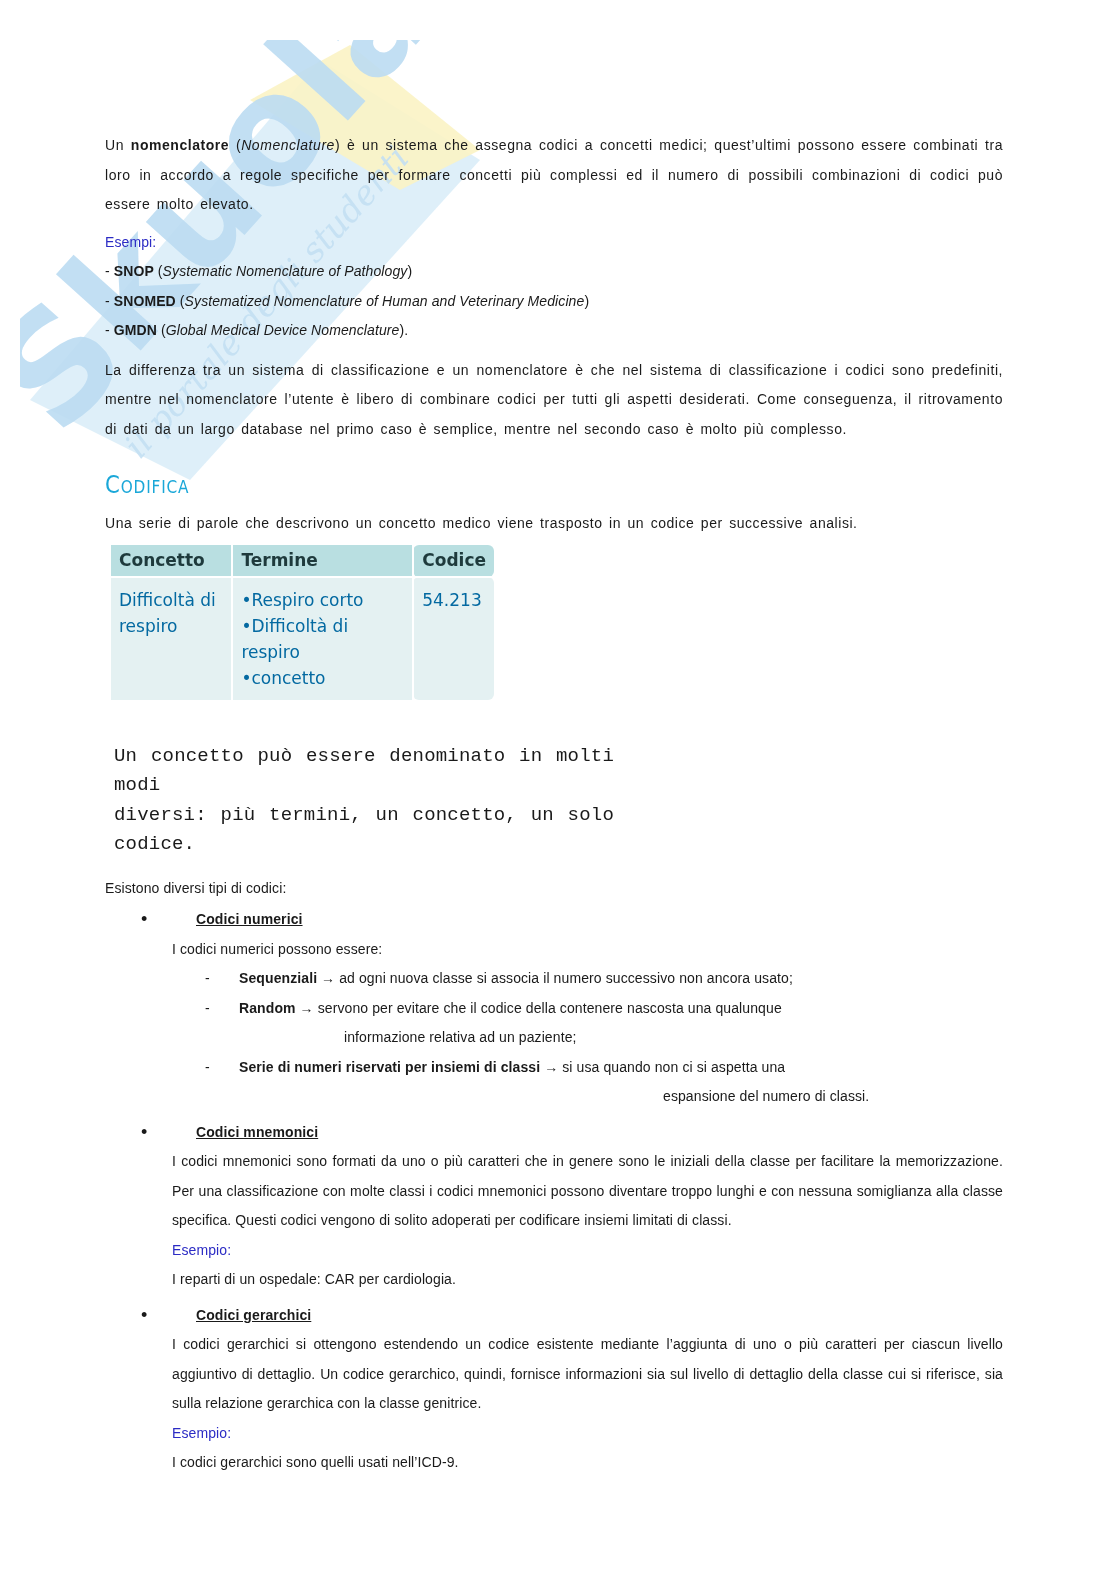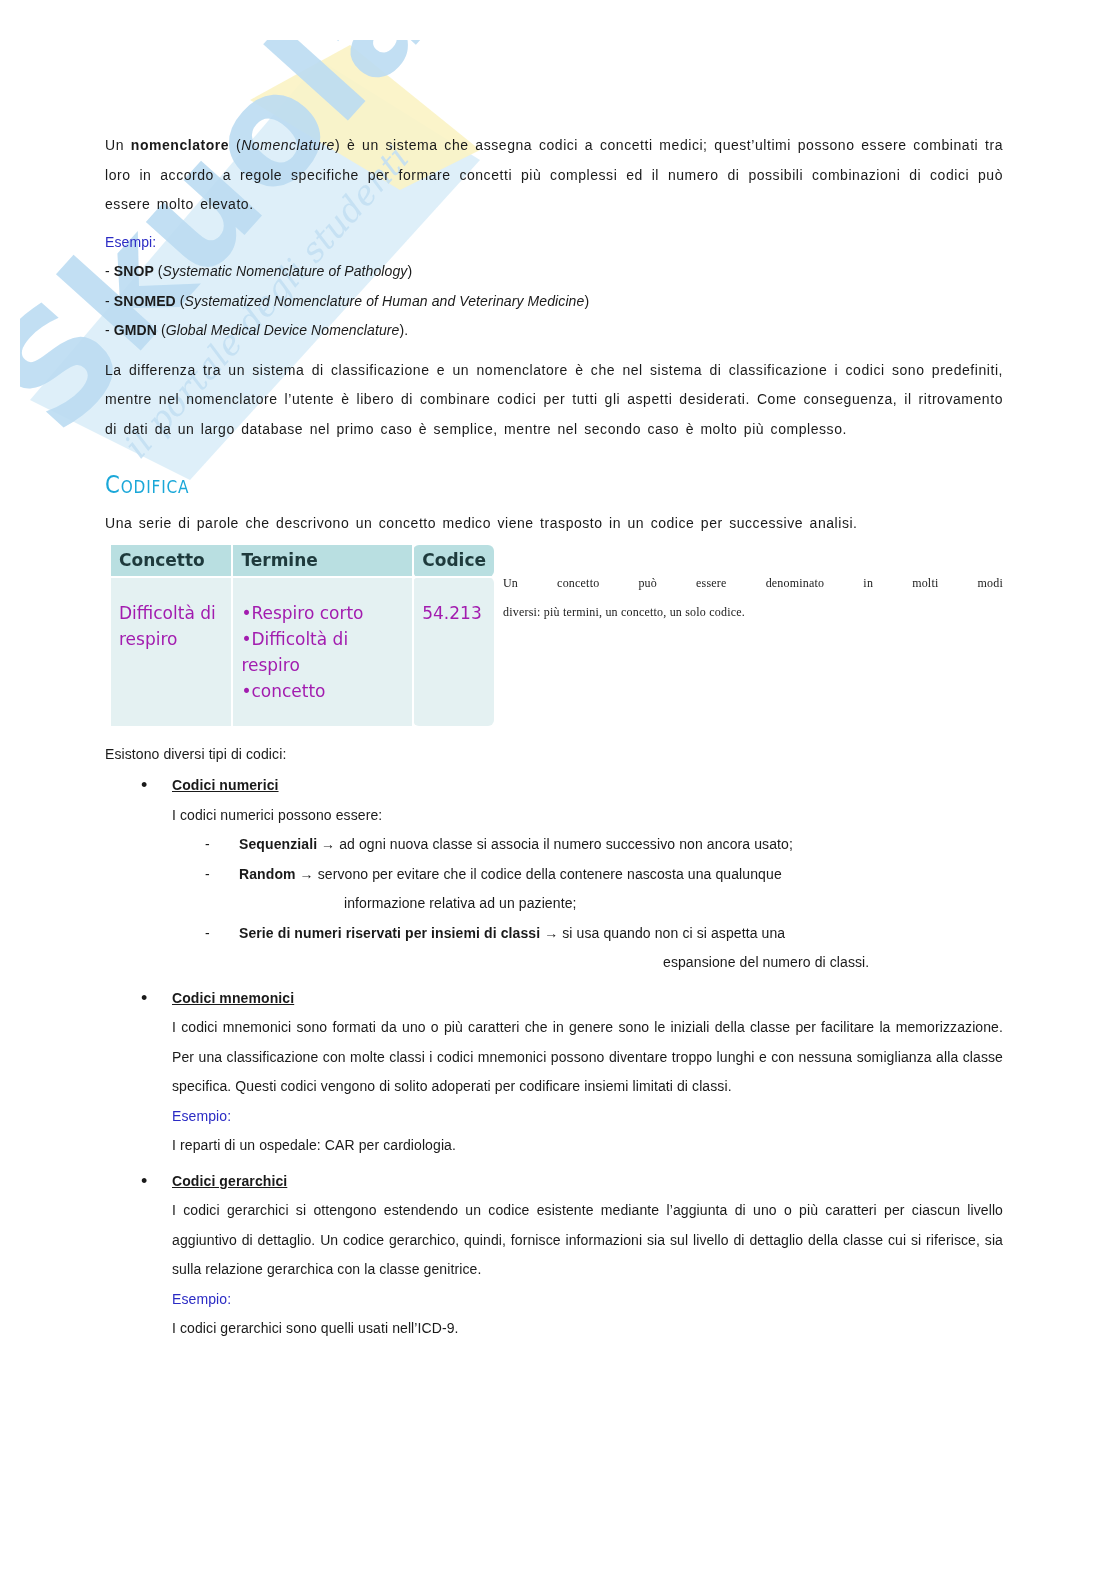--- a/index.html
+++ b/index.html
@@ -8,44 +8,44 @@
 
     
     .watermark { position: absolute; left: 20px; top: 40px; width: 470px; height: 440px; pointer-events: none; z-index: 0; }
 
     .page { position: absolute; left: 105px; top: 131px; width: 898px; z-index: 1; }
     .p { font-size: 14px; line-height: 29.5px; text-align: justify; letter-spacing: 0.1px; }
     .p.loose { letter-spacing: 0.55px; word-spacing: 2px; }
     .blue { color: #2b2bc4; }
     .b { font-weight: bold; }
     .i { font-style: italic; }
-    .u { text-decoration: underline; font-weight: bold; }
+    .u { text-decoration: underline; font-weight: bold; margin-left: 24px; }
 
     .sp8 { height: 8px; }
     .sp10 { height: 10px; }
 
     h2.heading {
       font-family: "DejaVu Sans", sans-serif;
       color: #1aa7d8;
       font-size: 25px;
       font-weight: normal;
       letter-spacing: 1px;
       margin-top: 26px;
       margin-bottom: 10px;
       transform: scaleX(0.85);
       transform-origin: left center;
       font-variant: small-caps;
     }
 
-    .row-flex { display: flex; align-items: flex-start; margin-top: 6px; }
+    .row-flex { display: flex; align-items: flex-start; margin-top: 6px; flex-direction: column; }
     table.codetab { border-collapse: collapse; width: 383px; margin-left: 6px; font-family: "DejaVu Sans", sans-serif; font-size: 17px; }
     table.codetab th { background: #b9dfe1; text-align: left; font-weight: bold; color: #1e3a3c; padding: 5px 8px; height: 32px; border-right: 2px solid #ffffff; }
-    table.codetab td { background: #e4f1f2; vertical-align: top; padding: 22px 8px; line-height: 26px; color: #a21caf; border-right: 2px solid #ffffff; border-top: 2px solid #ffffff; }
+    table.codetab td { background: #e4f1f2; vertical-align: top; padding: 9px 8px; line-height: 26px; color: #0369a1; border-right: 2px solid #ffffff; border-top: 2px solid #ffffff; }
     table.codetab th:last-child, table.codetab td:last-child { border-right: none; border-radius: 6px; }
-    .side-note { width: 500px; margin-left: 9px; margin-top: 24px; font-family: Liberation Serif, serif; font-size: 12px; line-height: 29.5px; text-align: justify; letter-spacing: 0.2px; }
+    .side-note { width: 500px; margin-left: 9px; margin-top: 42px; font-family: Liberation Mono, monospace; font-size: 19px; line-height: 29.5px; text-align: justify; letter-spacing: 0.2px; }
     .side-note .l1 { text-align-last: justify; }
 
     .list-intro { margin-top: 14px; }
     .bullet { position: relative; padding-left: 67px; margin-top: 2px; }
     .bullet .dot { position: absolute; left: 36px; top: 0; font-size: 18px; line-height: 29.5px; }
     .sub { position: relative; padding-left: 134px; }
     .sub .dash { position: absolute; left: 100px; top: 0; }
     .hang { padding-left: 239px; }
     .hang2 { padding-left: 558px; }
     .gap6 { margin-top: 6px; }

